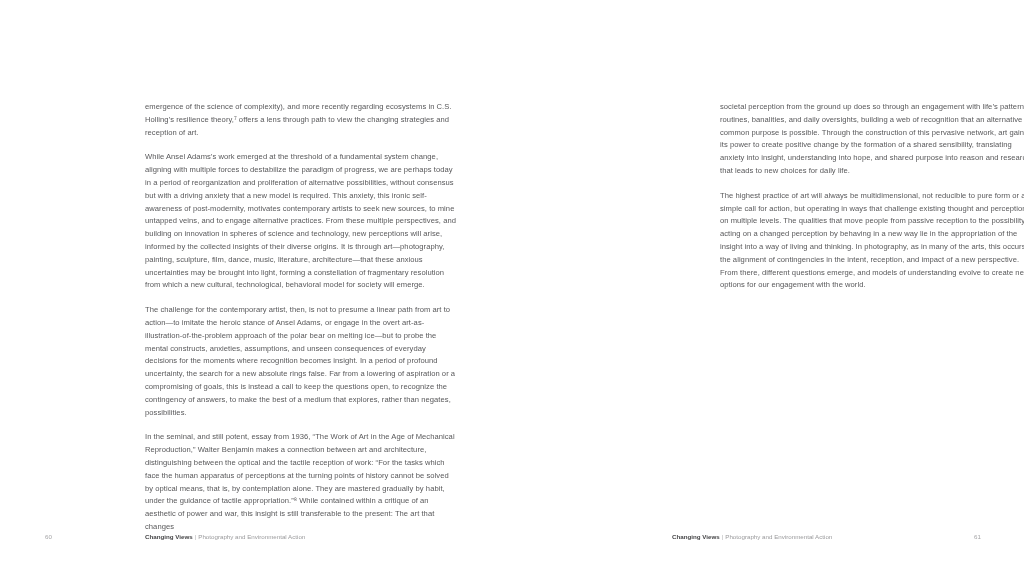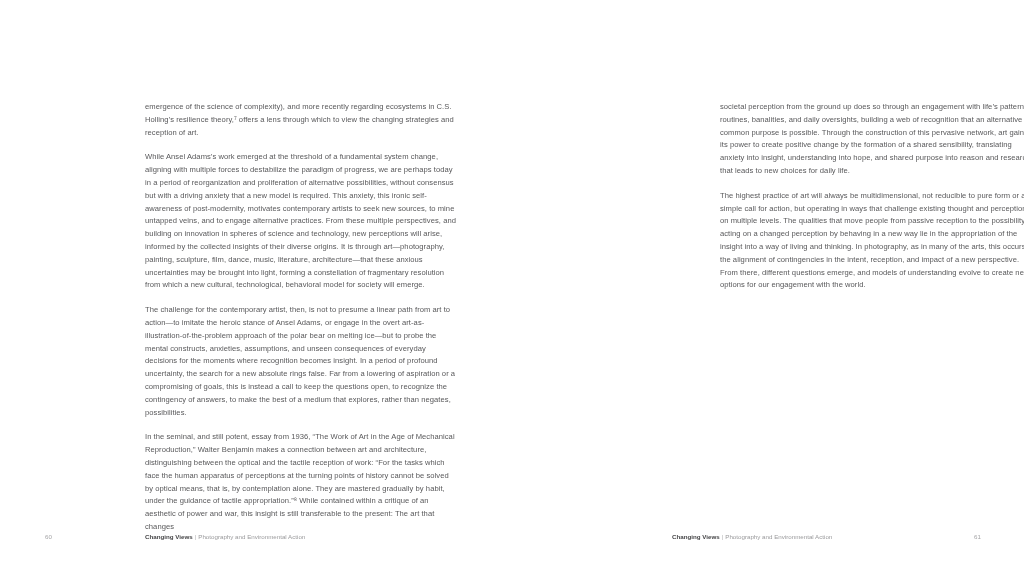--- a/index.html
+++ b/index.html
@@ -61,21 +61,21 @@
   .page-number-left  { left: 45px; }
   .page-number-right { left: 974px; }
 </style>
 </head>
 <body>
 
 <div class="spread">
 
   <div>
     <div class="text-col text-col-left">
-      <p>emergence of the science of complexity), and more recently regarding ecosystems in C.S. Holling’s resilience theory,⁷ offers a lens through which to view the changing strategies and reception of art.</p>
+      <p>emergence of the science of complexity), and more recently regarding ecosystems in C.S. Holling’s resilience theory,⁷ offers a lens through path to view the changing strategies and reception of art.</p>
       <p>While Ansel Adams’s work emerged at the threshold of a fundamental system change, aligning with multiple forces to destabilize the paradigm of progress, we are perhaps today in a period of reorganization and proliferation of alternative possibilities, without consensus but with a driving anxiety that a new model is required. This anxiety, this ironic self-awareness of post-modernity, motivates contemporary artists to seek new sources, to mine untapped veins, and to engage alternative practices. From these multiple perspectives, and building on innovation in spheres of science and technology, new perceptions will arise, informed by the collected insights of their diverse origins. It is through art—photography, painting, sculpture, film, dance, music, literature, architecture—that these anxious uncertainties may be brought into light, forming a constellation of fragmentary resolution from which a new cultural, technological, behavioral model for society will emerge.</p>
       <p>The challenge for the contemporary artist, then, is not to presume a linear path from art to action—to imitate the heroic stance of Ansel Adams, or engage in the overt art-as-illustration-of-the-problem approach of the polar bear on melting ice—but to probe the mental constructs, anxieties, assumptions, and unseen consequences of everyday decisions for the moments where recognition becomes insight. In a period of profound uncertainty, the search for a new absolute rings false. Far from a lowering of aspiration or a compromising of goals, this is instead a call to keep the questions open, to recognize the contingency of answers, to make the best of a medium that explores, rather than negates, possibilities.</p>
       <p>In the seminal, and still potent, essay from 1936, “The Work of Art in the Age of Mechanical Reproduction,” Walter Benjamin makes a connection between art and architecture, distinguishing between the optical and the tactile reception of work: “For the tasks which face the human apparatus of perceptions at the turning points of history cannot be solved by optical means, that is, by contemplation alone. They are mastered gradually by habit, under the guidance of tactile appropriation.”⁸ While contained within a critique of an aesthetic of power and war, this insight is still transferable to the present: The art that changes</p>
     </div>
     <div class="page-number page-number-left">60</div>
     <div class="page-footer page-footer-left">
       <span class="footer-title">Changing Views</span><span class="footer-separator">|</span><span class="footer-subtitle">Photography and Environmental Action</span>
     </div>
   </div>
 

